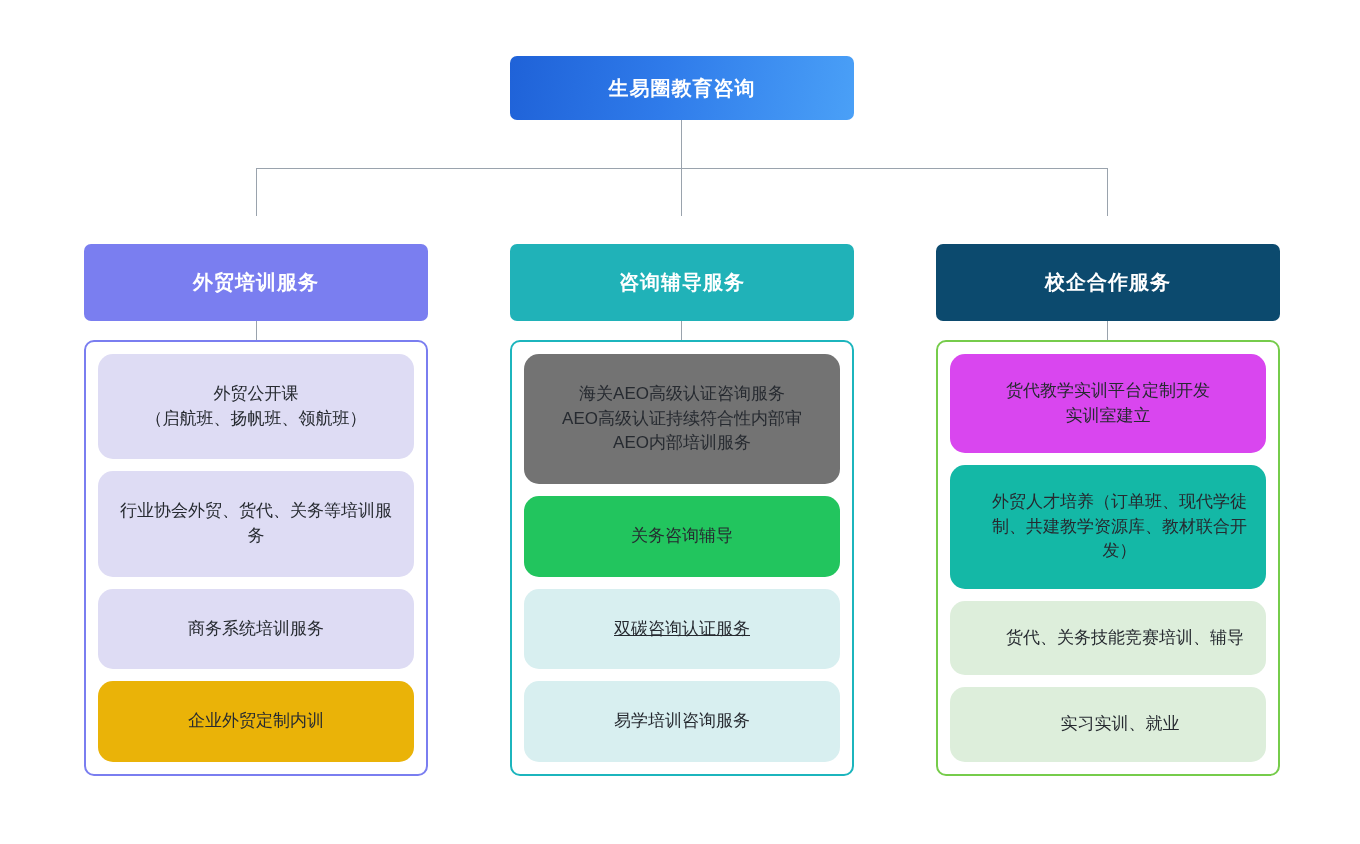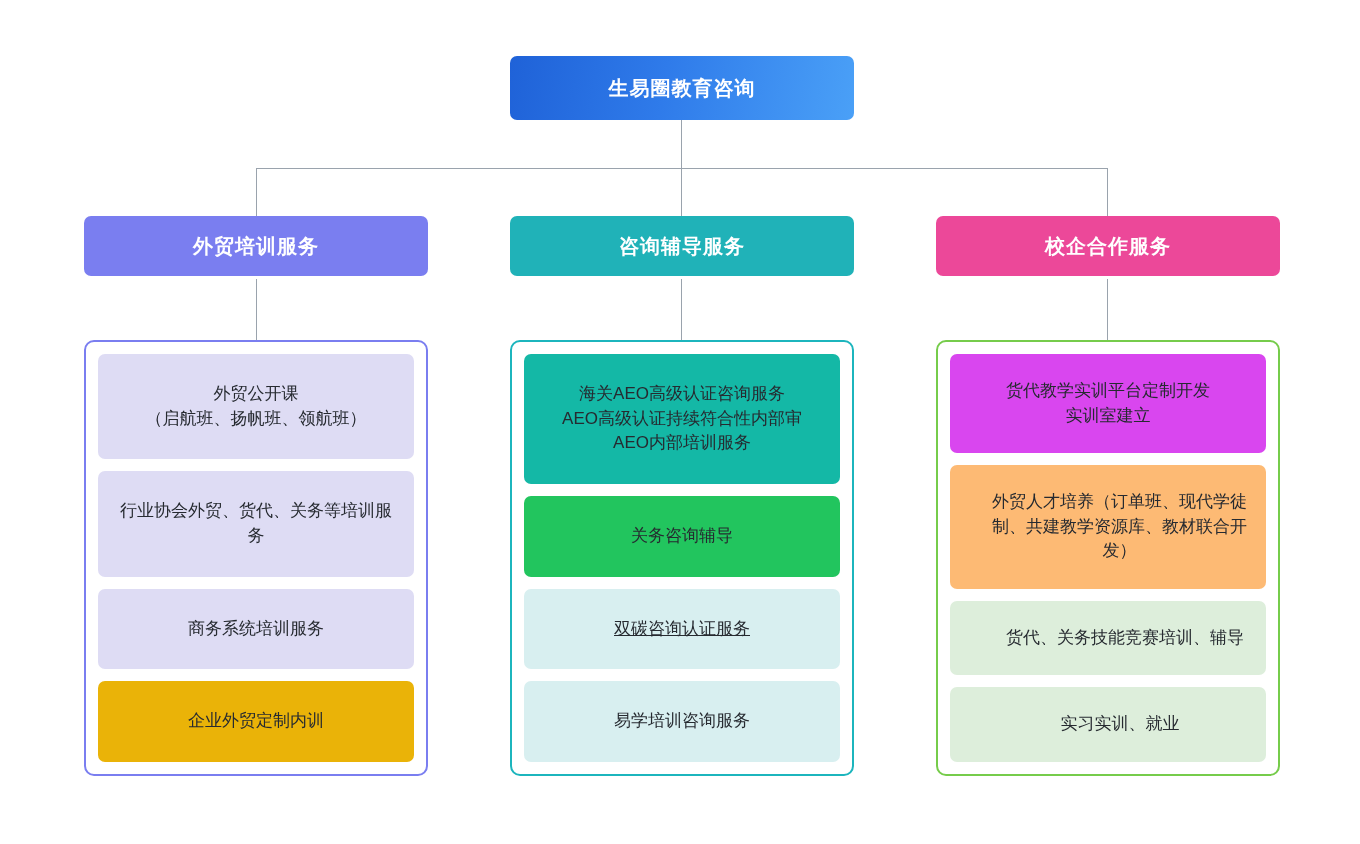--- a/index.html
+++ b/index.html
@@ -52,49 +52,50 @@
   .column {
     position: absolute;
     top: 216px;
     width: 344px;
   }
   .col-0 { left: 84px; }
   .col-1 { left: 510px; }
   .col-2 { left: 936px; }
 
   .branch-header {
-    height: 60px;
+    height: 77px;
     border-radius: 7px;
     display: flex;
     align-items: center;
     justify-content: center;
     color: #ffffff;
     font-size: 20px;
     font-weight: bold;
     letter-spacing: 1px;
+    margin-top: 28px;
   }
 
   .branch-container {
     position: absolute;
     top: 340px;
     width: 344px;
     height: 436px;
     box-sizing: border-box;
     border-radius: 10px;
     border: 2px solid #888;
     background: #ffffff;
     padding: 12px 12px;
     display: flex;
     flex-direction: column;
     justify-content: space-between;
   }
 
   .leaf-card {
     box-sizing: border-box;
-    border-radius: 7px;
+    border-radius: 15px;
     display: flex;
     align-items: center;
     justify-content: center;
     text-align: center;
     font-size: 17px;
     line-height: 1.45;
     color: #262a30;
     padding: 8px 14px;
     flex: 1 1 auto;
     margin-bottom: 12px;
@@ -127,32 +128,32 @@
 （启航班、扬帆班、领航班）</div>
     <div class="leaf-card" style="background:#dedcf4;">行业协会外贸、货代、关务等培训服务</div>
     <div class="leaf-card" style="background:#dedcf4;">商务系统培训服务</div>
     <div class="leaf-card" style="background:#eab308;">企业外贸定制内训</div>
   </div>
 
   <div class="column col-1">
     <div class="branch-header" style="background:#20b2b8;">咨询辅导服务</div>
   </div>
   <div class="branch-container col-1" style="left:510px; border-color:#1cb5bd;">
-    <div class="leaf-card" style="background:#14b8a6;">海关AEO高级认证咨询服务
+    <div class="leaf-card" style="background:#737373;">海关AEO高级认证咨询服务
 AEO高级认证持续符合性内部审
 AEO内部培训服务</div>
     <div class="leaf-card" style="background:#22c55e;">关务咨询辅导</div>
     <div class="leaf-card" style="background:#d8eff0;text-decoration:underline;">双碳咨询认证服务</div>
     <div class="leaf-card" style="background:#d8eff0;">易学培训咨询服务</div>
   </div>
 
   <div class="column col-2">
-    <div class="branch-header" style="background:#ec4899;">校企合作服务</div>
+    <div class="branch-header" style="background:#0c4a6e;">校企合作服务</div>
   </div>
   <div class="branch-container col-2" style="left:936px; border-color:#76cc4b;">
     <div class="leaf-card" style="background:#d946ef;">货代教学实训平台定制开发
 实训室建立</div>
-    <div class="leaf-card" style="background:#fdba74;padding-left:37px;">外贸人才培养（订单班、现代学徒制、共建教学资源库、教材联合开发）</div>
+    <div class="leaf-card" style="background:#14b8a6;padding-left:37px;">外贸人才培养（订单班、现代学徒制、共建教学资源库、教材联合开发）</div>
     <div class="leaf-card" style="background:#ddeedb;padding-left:48px;">货代、关务技能竞赛培训、辅导</div>
     <div class="leaf-card" style="background:#ddeedb;padding-left:38px;">实习实训、就业</div>
   </div>
 
 </div>
 
 </body></html>

